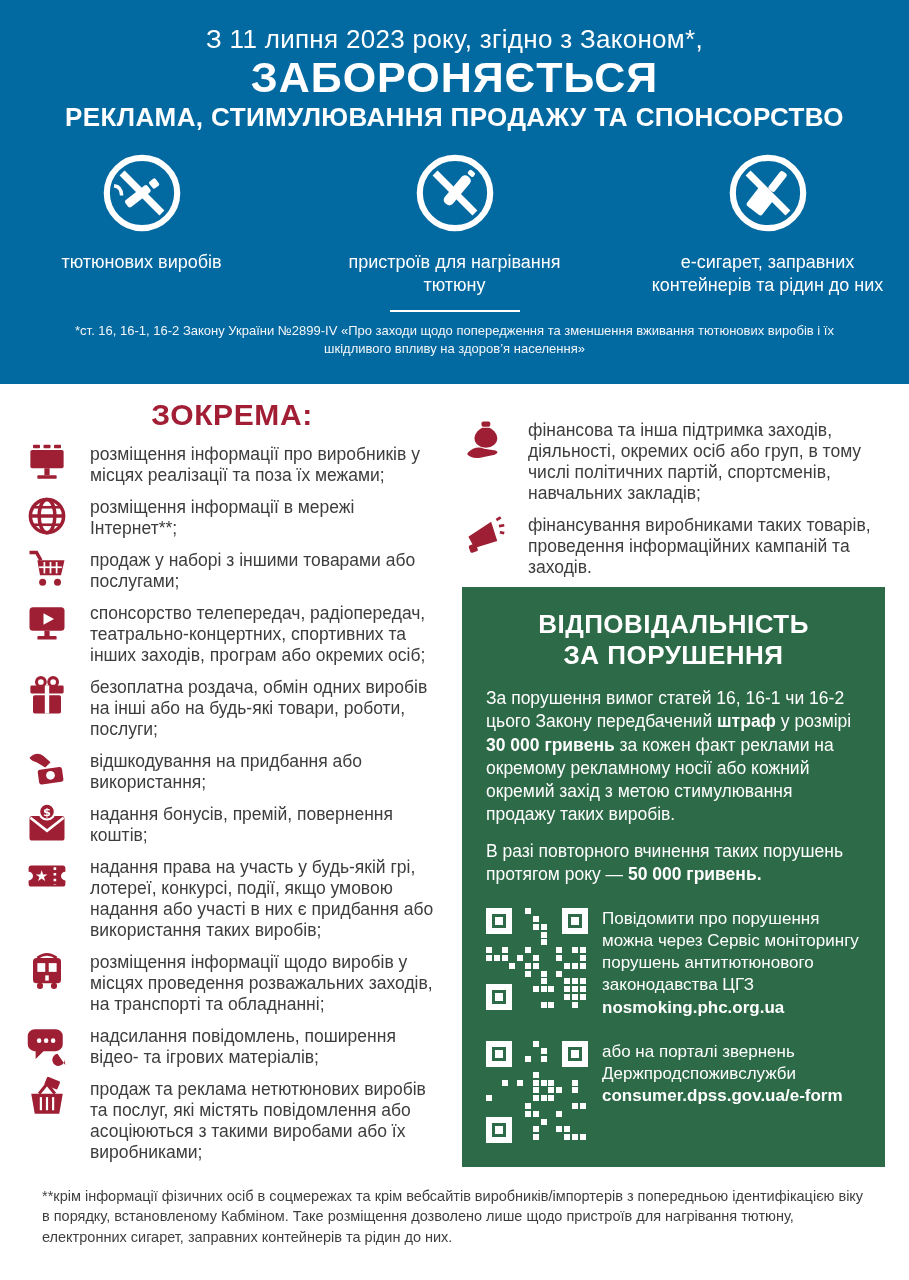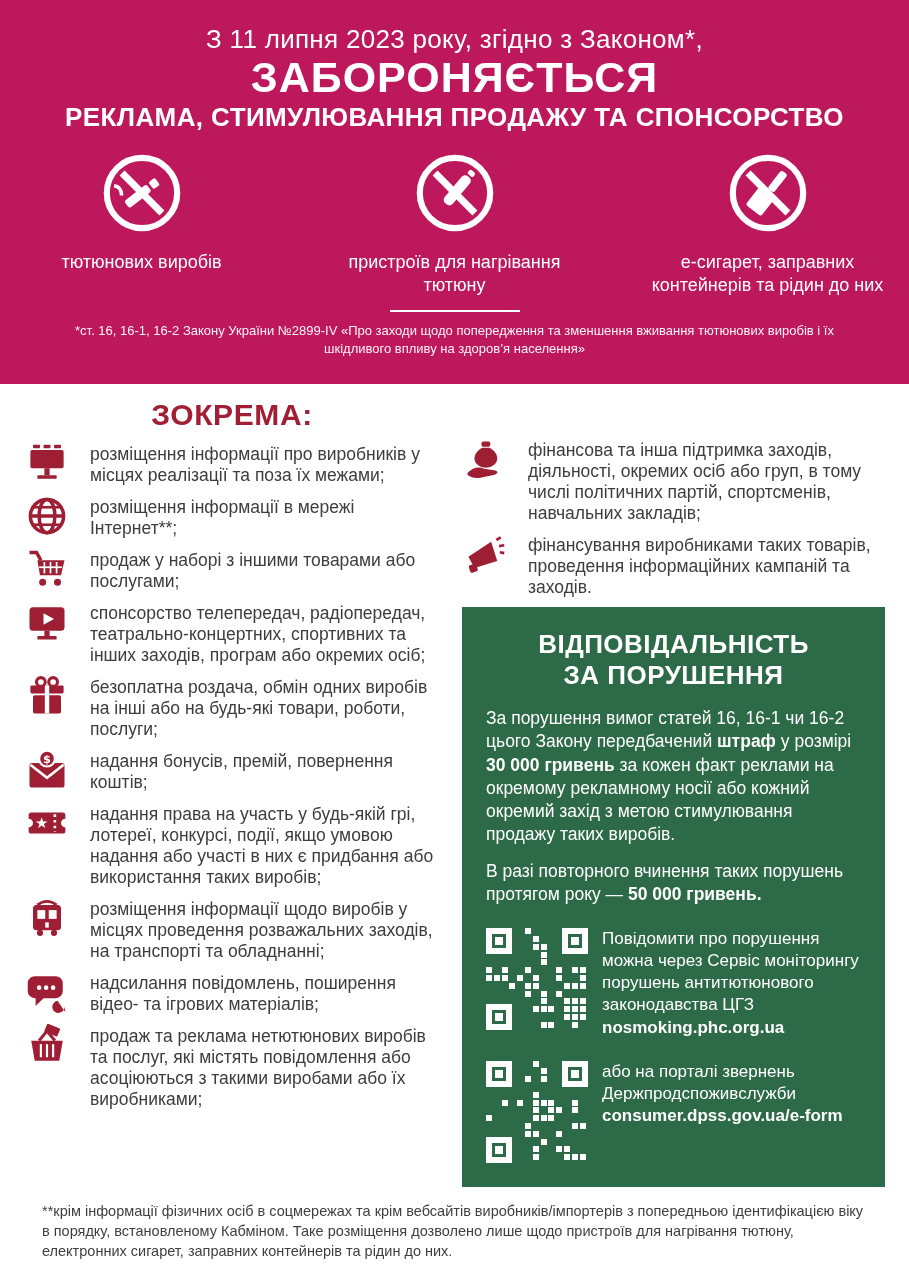--- a/index.html
+++ b/index.html
@@ -1,40 +1,40 @@
 <!DOCTYPE html>
 <html><head>
 <meta charset="utf-8">
 <style>
   * { margin:0; padding:0; box-sizing:border-box; }
   body { background:#e8e8e8; font-family:"Liberation Sans","DejaVu Sans",sans-serif; }
   .page { width:909px; height:1280px; background:#ffffff; margin:0 auto; overflow:hidden; position:relative; }
 
   
-  .hdr { background:#be185d; color:#fff; text-align:center; padding:24px 20px 14px; height:384px; overflow:hidden; }
+  .hdr { background:#0369a1; color:#fff; text-align:center; padding:24px 20px 14px; height:384px; overflow:hidden; }
   .hdr-line1 { font-size:26px; font-weight:400; letter-spacing:.3px; }
   .hdr-title { font-size:43px; font-weight:800; letter-spacing:1px; line-height:1.05; }
   .hdr-sub { font-size:26px; font-weight:800; letter-spacing:.4px; margin-top:2px; }
   .ban-row { display:flex; justify-content:center; gap:70px; margin-top:16px; }
   .ban { width:250px; display:flex; flex-direction:column; align-items:center; }
   .ban svg { width:88px; height:88px; }
   .ban-label { font-size:18px; line-height:1.25; margin-top:10px; }
   .hdr-divider { width:130px; height:2px; background:#fff; margin:14px auto 10px; }
   .hdr-foot { font-size:13px; line-height:1.4; max-width:780px; margin:8px auto; opacity:.95; }
 
   
   .main { display:flex; gap:22px; padding:10px 24px 0; }
   .col-l { width:416px; flex-shrink:0; }
   .col-r { flex:1; }
   .zokrema { color:#a11e35; font-size:30px; font-weight:800; text-align:center; letter-spacing:.6px; margin:4px 0 10px; }
   .item { display:flex; gap:20px; margin-bottom:9px; align-items:flex-start; }
   .ic { width:46px; flex-shrink:0; color:#9e1f33; display:flex; justify-content:center; }
   .ic svg { width:42px; height:42px; }
   .itxt { font-size:17.5px; line-height:1.2; color:#3d3d3d; padding-top:2px; }
-  .col-r .list { margin-top:44px; }
+  .col-r .list { margin-top:24px; }
 
   
   .penalty { background:#2d6a47; color:#fff; margin-top:8px; padding:22px 24px 24px; }
   .pen-title { text-align:center; font-size:26px; font-weight:800; line-height:1.2; letter-spacing:.5px; margin-bottom:16px; }
   .pen-p { font-size:17.5px; line-height:1.32; margin-bottom:14px; }
   .pen-p b { font-weight:800; }
   .qr-row { display:flex; gap:14px; margin-top:22px; align-items:flex-start; }
   .qr-box { width:102px; height:102px; position:relative; flex-shrink:0; }
   .qr-box i { position:absolute; width:6px; height:6px; background:#fff; }
   .fnd { position:absolute; width:26px; height:26px; border:6px solid #fff; }
@@ -177,20 +177,30 @@
               <circle cx="17" cy="8" r="5" fill="none" stroke="currentColor" stroke-width="3.5"></circle>
               <circle cx="31" cy="8" r="5" fill="none" stroke="currentColor" stroke-width="3.5"></circle>
               <rect x="5" y="12" width="38" height="9" rx="1.5"></rect>
               <rect x="8" y="23" width="32" height="21" rx="2"></rect>
               <rect x="21.5" y="12" width="5" height="32" fill="#fff"></rect>
             </svg>
         </span>
         <p class="itxt">безоплатна роздача, обмін одних виробів на інші або на будь-які товари, роботи, послуги;</p>
       </div>
 
+      <div class="item">
+        <span class="ic">
+          <svg viewBox="0 0 48 48" fill="currentColor">
+              <path d="M4 10 q8 -8 16 -2 l8 7 -6 6 -10 -6 q-6 -1 -8 -5 z"></path>
+              <rect x="14" y="22" width="28" height="17" rx="3" transform="rotate(-8 28 30)"></rect>
+              <circle cx="28" cy="30" r="5" fill="#fff"></circle>
+            </svg>
+        </span>
+        <p class="itxt">відшкодування на придбання або використання;</p>
+      </div>
 
       <div class="item">
         <span class="ic">
           <svg viewBox="0 0 48 48" fill="currentColor">
               <rect x="4" y="16" width="40" height="28" rx="3"></rect>
               <polyline points="5,18 24,33 43,18" fill="none" stroke="#fff" stroke-width="3"></polyline>
               <circle cx="24" cy="11" r="9" stroke="#fff" stroke-width="2.5"></circle>
               <text x="24" y="15.5" font-size="13" font-weight="bold" fill="#fff" text-anchor="middle" font-family="DejaVu Sans, sans-serif">$</text>
             </svg>
         </span>

